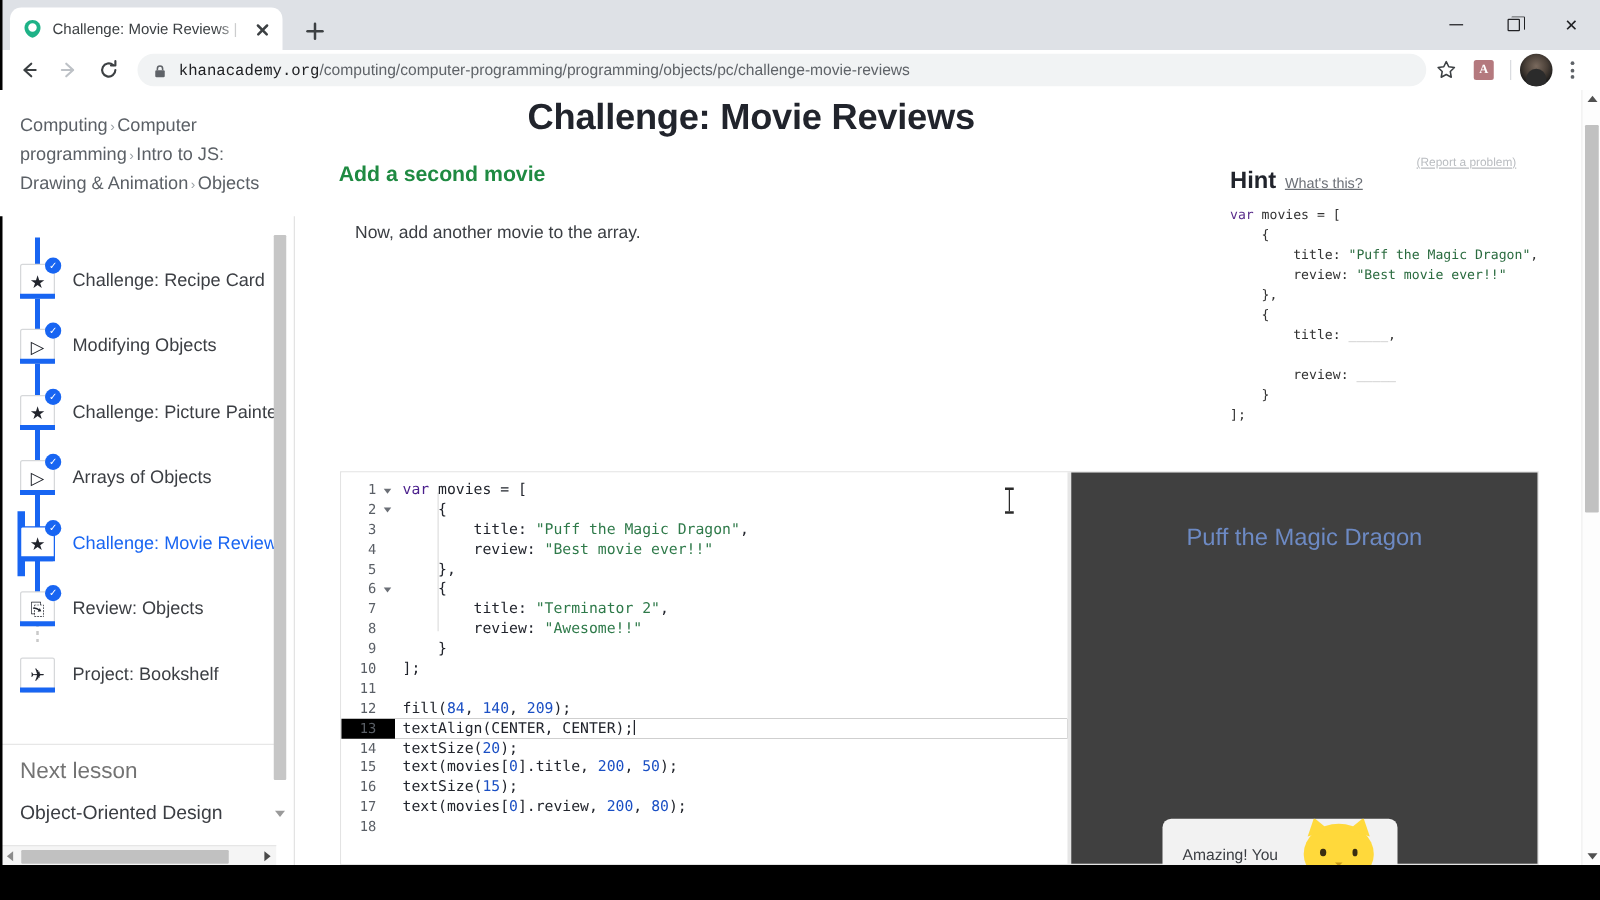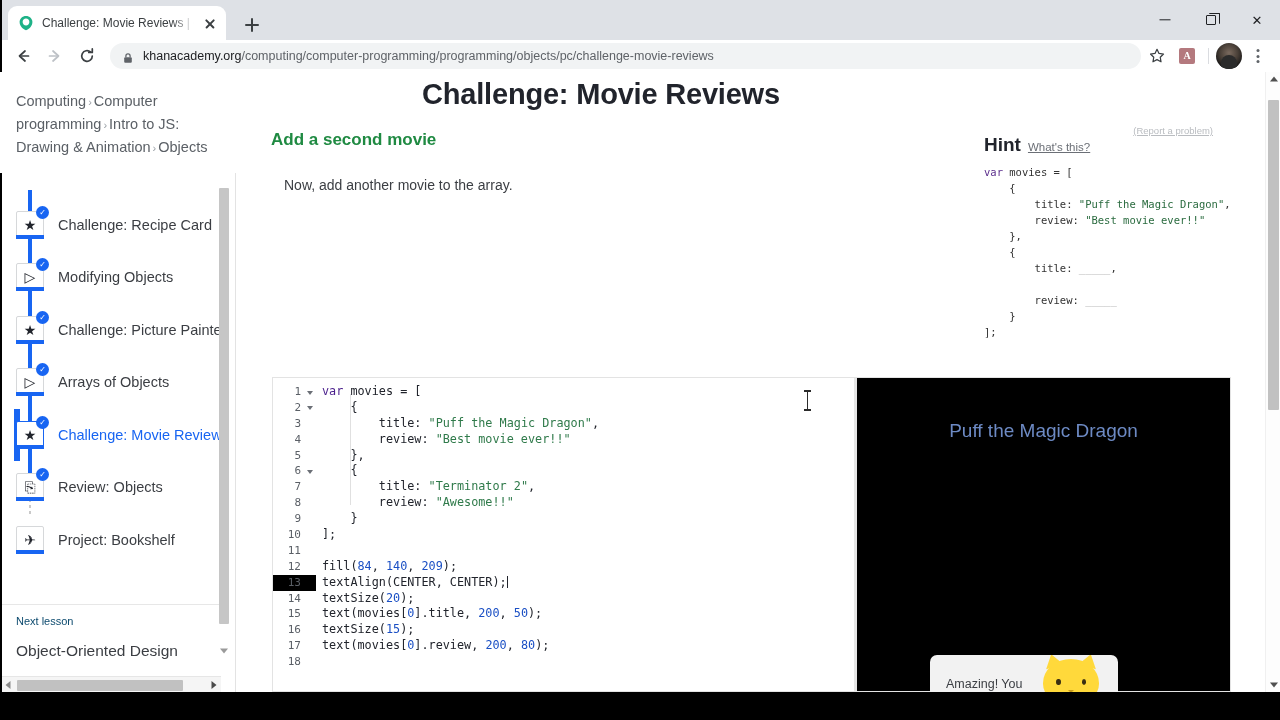--- a/index.html
+++ b/index.html
@@ -65,21 +65,21 @@
   }
   .navbtn { width:30px; height:30px; position:relative; border-radius:50%; cursor:pointer; flex:0 0 30px; }
   .navbtn svg { position:absolute; left:50%; top:50%; transform:translate(-50%,-50%); }
   .omnibox {
     flex:1 1 auto; height:26px; background:#f1f3f4; border-radius:13px;
     display:flex; align-items:center; padding:0 12px; margin-left:6px; gap:9px;
     min-width:0;
   }
   .lock { flex:0 0 12px; width:12px; height:12px; position:relative; }
   .url { font-size:12.5px; color:#5f6368; white-space:nowrap; overflow:hidden; }
-  .url b { color:#202124; font-weight:400; }
+  .url b { color:#202124; font-weight:400;font-family:Liberation Mono, monospace; }
   .tbicon { width:28px; height:28px; position:relative; cursor:pointer; flex:0 0 28px; }
   .tbicon svg { position:absolute; left:50%; top:50%; transform:translate(-50%,-50%); }
   .pdf-ico {
     width:16px; height:16px; background:#b4797e; border-radius:2px;
     position:absolute; left:50%; top:50%; transform:translate(-50%,-50%);
     color:#fff; font-size:10px; font-weight:bold; text-align:center; line-height:16px;
     font-family:"Liberation Serif", serif;
   }
   .tbsep { width:1px; height:16px; background:#dadce0; margin:0 5px; flex:0 0 1px; }
   .avatar {
@@ -142,21 +142,21 @@
   .badge .glyph { font-size:14px; color:#21242c; line-height:1; }
   .node .label { margin-left:14px; font-size:14.5px; color:#3b3e43; white-space:nowrap; }
   .node .label.active { color:#1865f2; }
 
   .active-marker { position:absolute; left:0; top:0; width:6px; height:52px; background:#1865f2; }
 
   .next-lesson {
     position:absolute; left:0; bottom:28px; width:220px; padding:10px 16px 4px 16px;
     border-top:1px solid #e7e7e7; background:#fff;
   }
-  .next-lesson .nl-label { font-size:11px; color:#0c4a6e; }
+  .next-lesson .nl-label { font-size:18px; color:#737373; }
   .next-lesson .nl-title { font-size:15.5px; color:#3b3e43; margin-top:15px; }
 
   .side-vscroll { position:absolute; right:4px; top:86px; width:14px; height:500px; }
   .side-vscroll .sv-up, .side-vscroll .sv-dn { position:absolute; left:0; width:14px; height:14px; }
   .side-vscroll .sv-up { top:0; }
   .side-vscroll .sv-dn { bottom:0; }
   .side-vscroll .sv-tri { position:absolute; left:50%; top:50%; transform:translate(-50%,-50%);
     width:0; height:0; border-left:4px solid transparent; border-right:4px solid transparent; }
   .sv-up .sv-tri { border-bottom:5px solid #6e6e6e; }
   .sv-dn .sv-tri { border-top:5px solid #9a9a9a; }
@@ -226,21 +226,21 @@
   }
   .codecell .kw  { color:#4a1f8c; }
   .codecell .str { color:#2f7a4a; }
   .codecell .num { color:#1a4fc4; }
   .caret { display:inline-block; width:1px; height:12px; background:#21242c;
     vertical-align:-2px; margin-left:0px; }
   .indent-guide { position:absolute; left:77px; top:16px; width:1px; height:111px; background:#e0e0e0; }
 
   .vdivider { position:absolute; left:581px; top:0; width:3px; height:313px; background:#e6e6e6; }
 
-  .canvas-pane { position:absolute; left:584px; top:0; width:373px; height:313px; background:#000000; }
+  .canvas-pane { position:absolute; left:584px; top:0; width:373px; height:313px; background:#404040; }
   .canvas-title {
     position:absolute; left:0; top:42px; width:373px; text-align:center;
     font-size:19px; color:#6d8ac4; font-family:"Liberation Sans", sans-serif;
   }
   .canvas-sub {
     position:absolute; left:0; top:77px; width:373px; text-align:center;
     font-size:13.5px; color:#7e99cc;
   }
   .toast {
     position:absolute; left:73px; top:277px; width:188px; height:46px;

